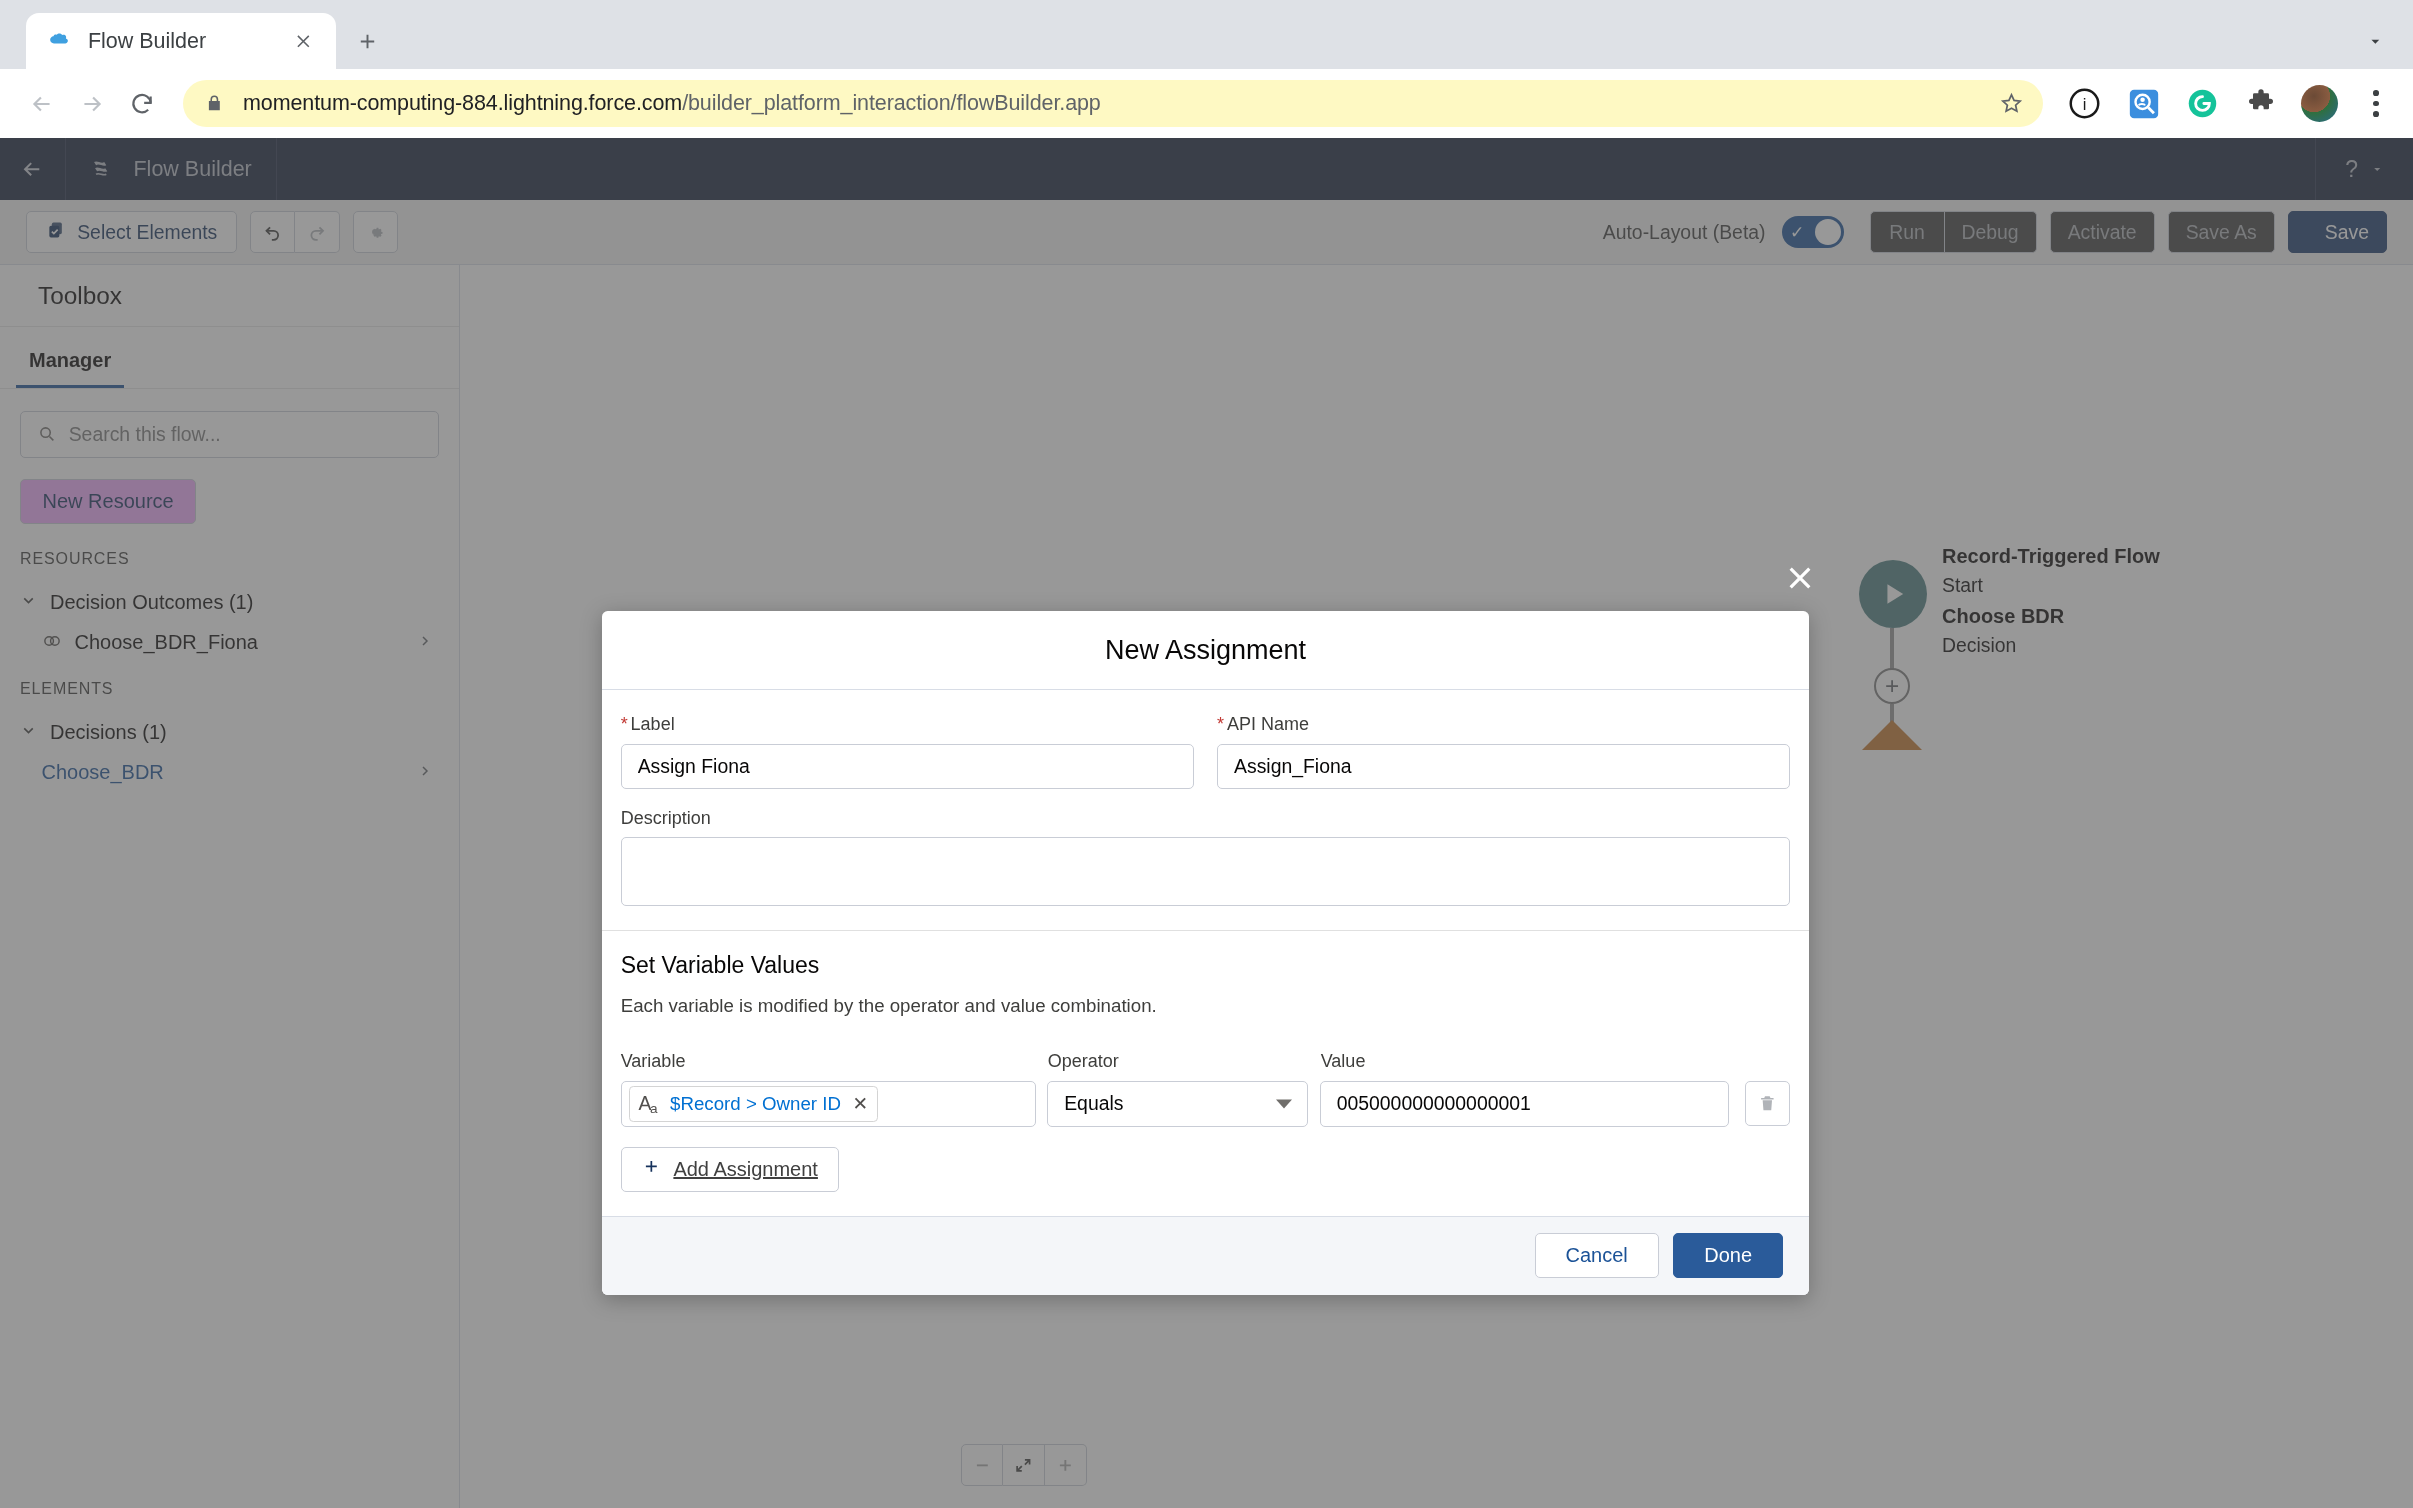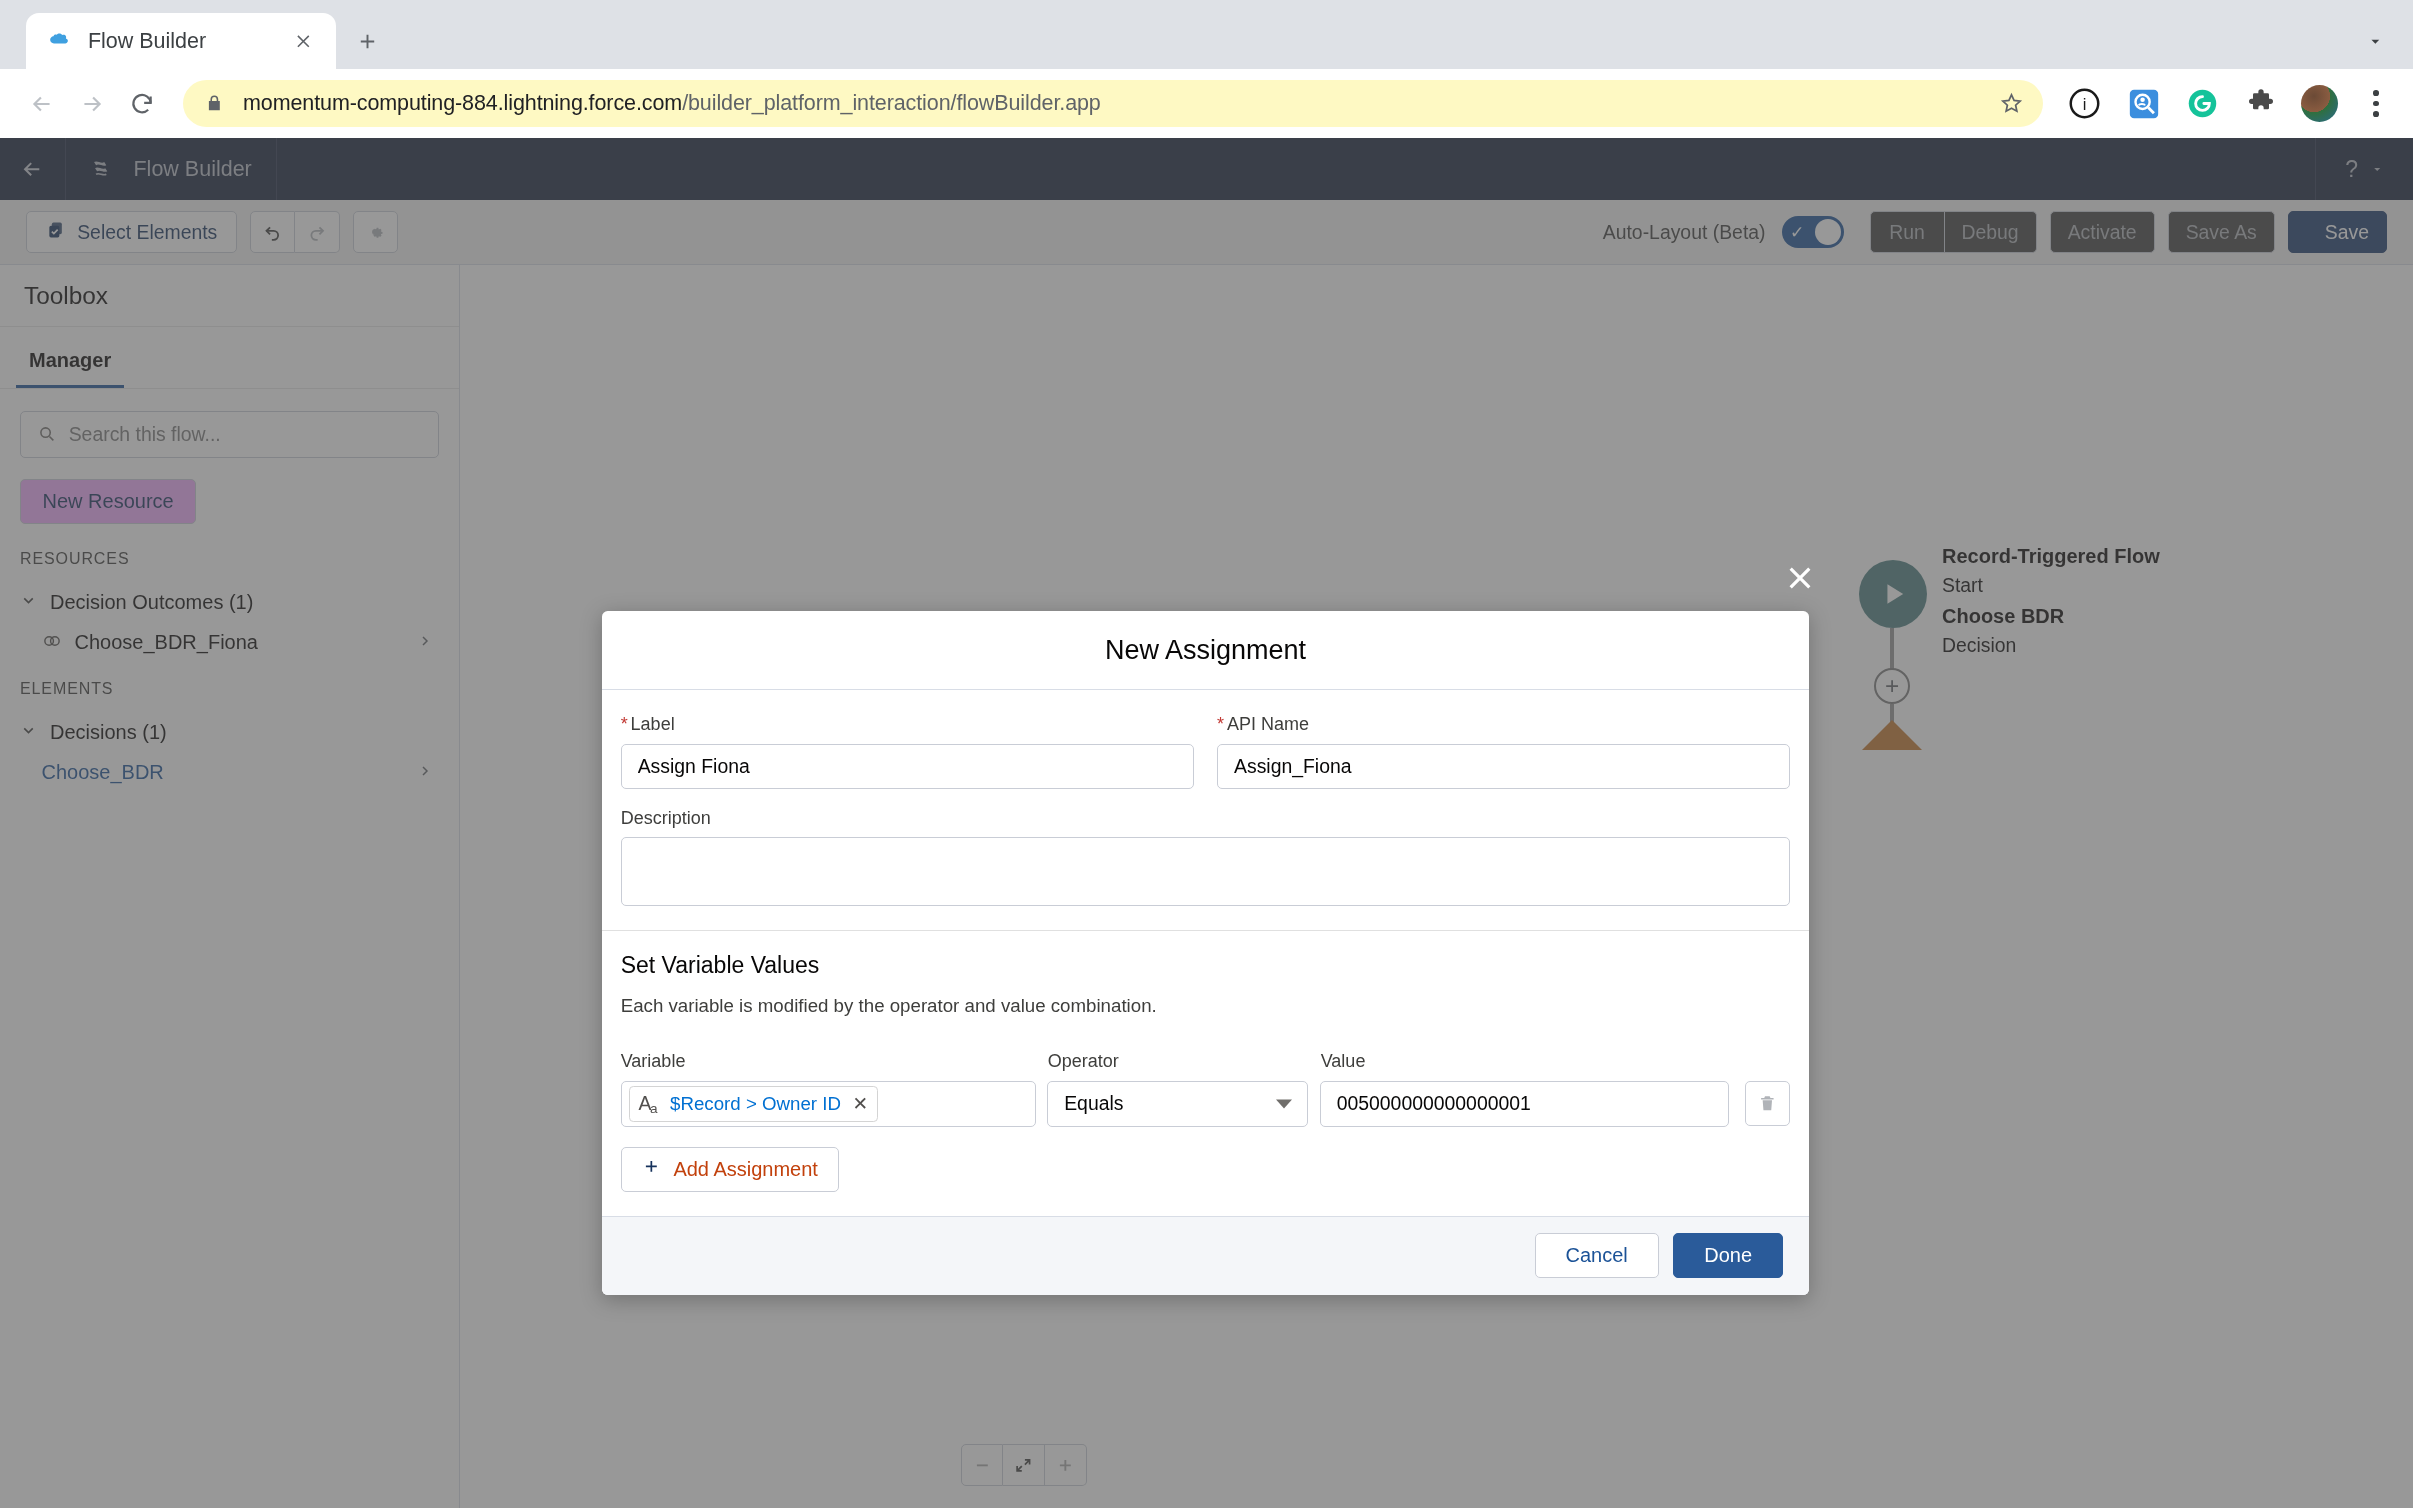--- a/index.html
+++ b/index.html
@@ -123,21 +123,21 @@
   .act-btn.g1 { border-radius: 5px 0 0 5px; }
   .act-btn.g2 { border-radius: 0 5px 5px 0; border-left: none; }
   .act-btn.sep { border-radius: 5px; margin-left: 13px; }
   .act-btn.primary {
     background: #1b3a6b; color: #fff; border-color: #1b3a6b;
     border-radius: 5px; margin-left: 13px; min-width: 80px; padding-left: 36px;
   }
 
   .app-body { display: flex; height: 1244px; }
   .sidebar { width: 460px; border-right: 0.7px solid #d8dde6; background: #fff; }
-  .sb-title { height: 62px; display:flex; align-items:center; padding: 0 24px; font-size: 24.4px; color: #080707; border-bottom: 0.7px solid #e5e5e5; text-align: right; }
+  .sb-title { height: 62px; display:flex; align-items:center; padding: 0 38px; font-size: 24.4px; color: #080707; border-bottom: 0.7px solid #e5e5e5; text-align: right; }
   .sb-tabs { height: 62px; display:flex; align-items:flex-end; border-bottom: 0.7px solid #e5e5e5; padding-left: 16px; }
   .sb-tab { font-size: 20px; font-weight: bold; color: #080707; padding: 0 13px 13px; border-bottom: 3.6px solid #1b5297; }
   .sb-inner { padding: 21.5px 20px; }
   .search-box {
     height: 47px; border: 0.7px solid #c9cdd6; border-radius: 5px;
     display: flex; align-items: center; padding: 0 16px; gap: 13px;
   }
   .search-ph { font-size: 19.4px; color: #7a7a7a; }
   .new-resource {
     margin-top: 21.5px; height: 45px; border: 0.7px solid #c9cdd6; border-radius: 5px;
@@ -257,21 +257,21 @@
   }
   .trash-btn {
     width: 45px; height: 45px; border: 0.7px solid #c9cdd6; border-radius: 5px;
     background: #fff; display: flex; align-items: center; justify-content: center;
     margin-left: 16px; color: #b0b3b8;
   }
   .add-assign {
     margin-top: 20px; margin-bottom: 24.4px; height: 45px;
     border: 0.7px solid #c9cdd6; border-radius: 5px; background: #fff;
     display: inline-flex; align-items: center; gap: 13px; padding: 0 20px;
-    font-size: 20px; color: #c2410c;
+    font-size: 20px; color: #404040; text-decoration: underline;
   }
   .modal-footer {
     background: #f4f6f9; border-top: 0.7px solid #d8dde6;
     height: 79px; display: flex; align-items: center; justify-content: flex-end;
     padding: 0 26px; gap: 14.4px;
   }
   .btn {
     height: 45px; border-radius: 5px; font-size: 20px;
     display: flex; align-items: center; justify-content: center; padding: 0 30px;
   }

